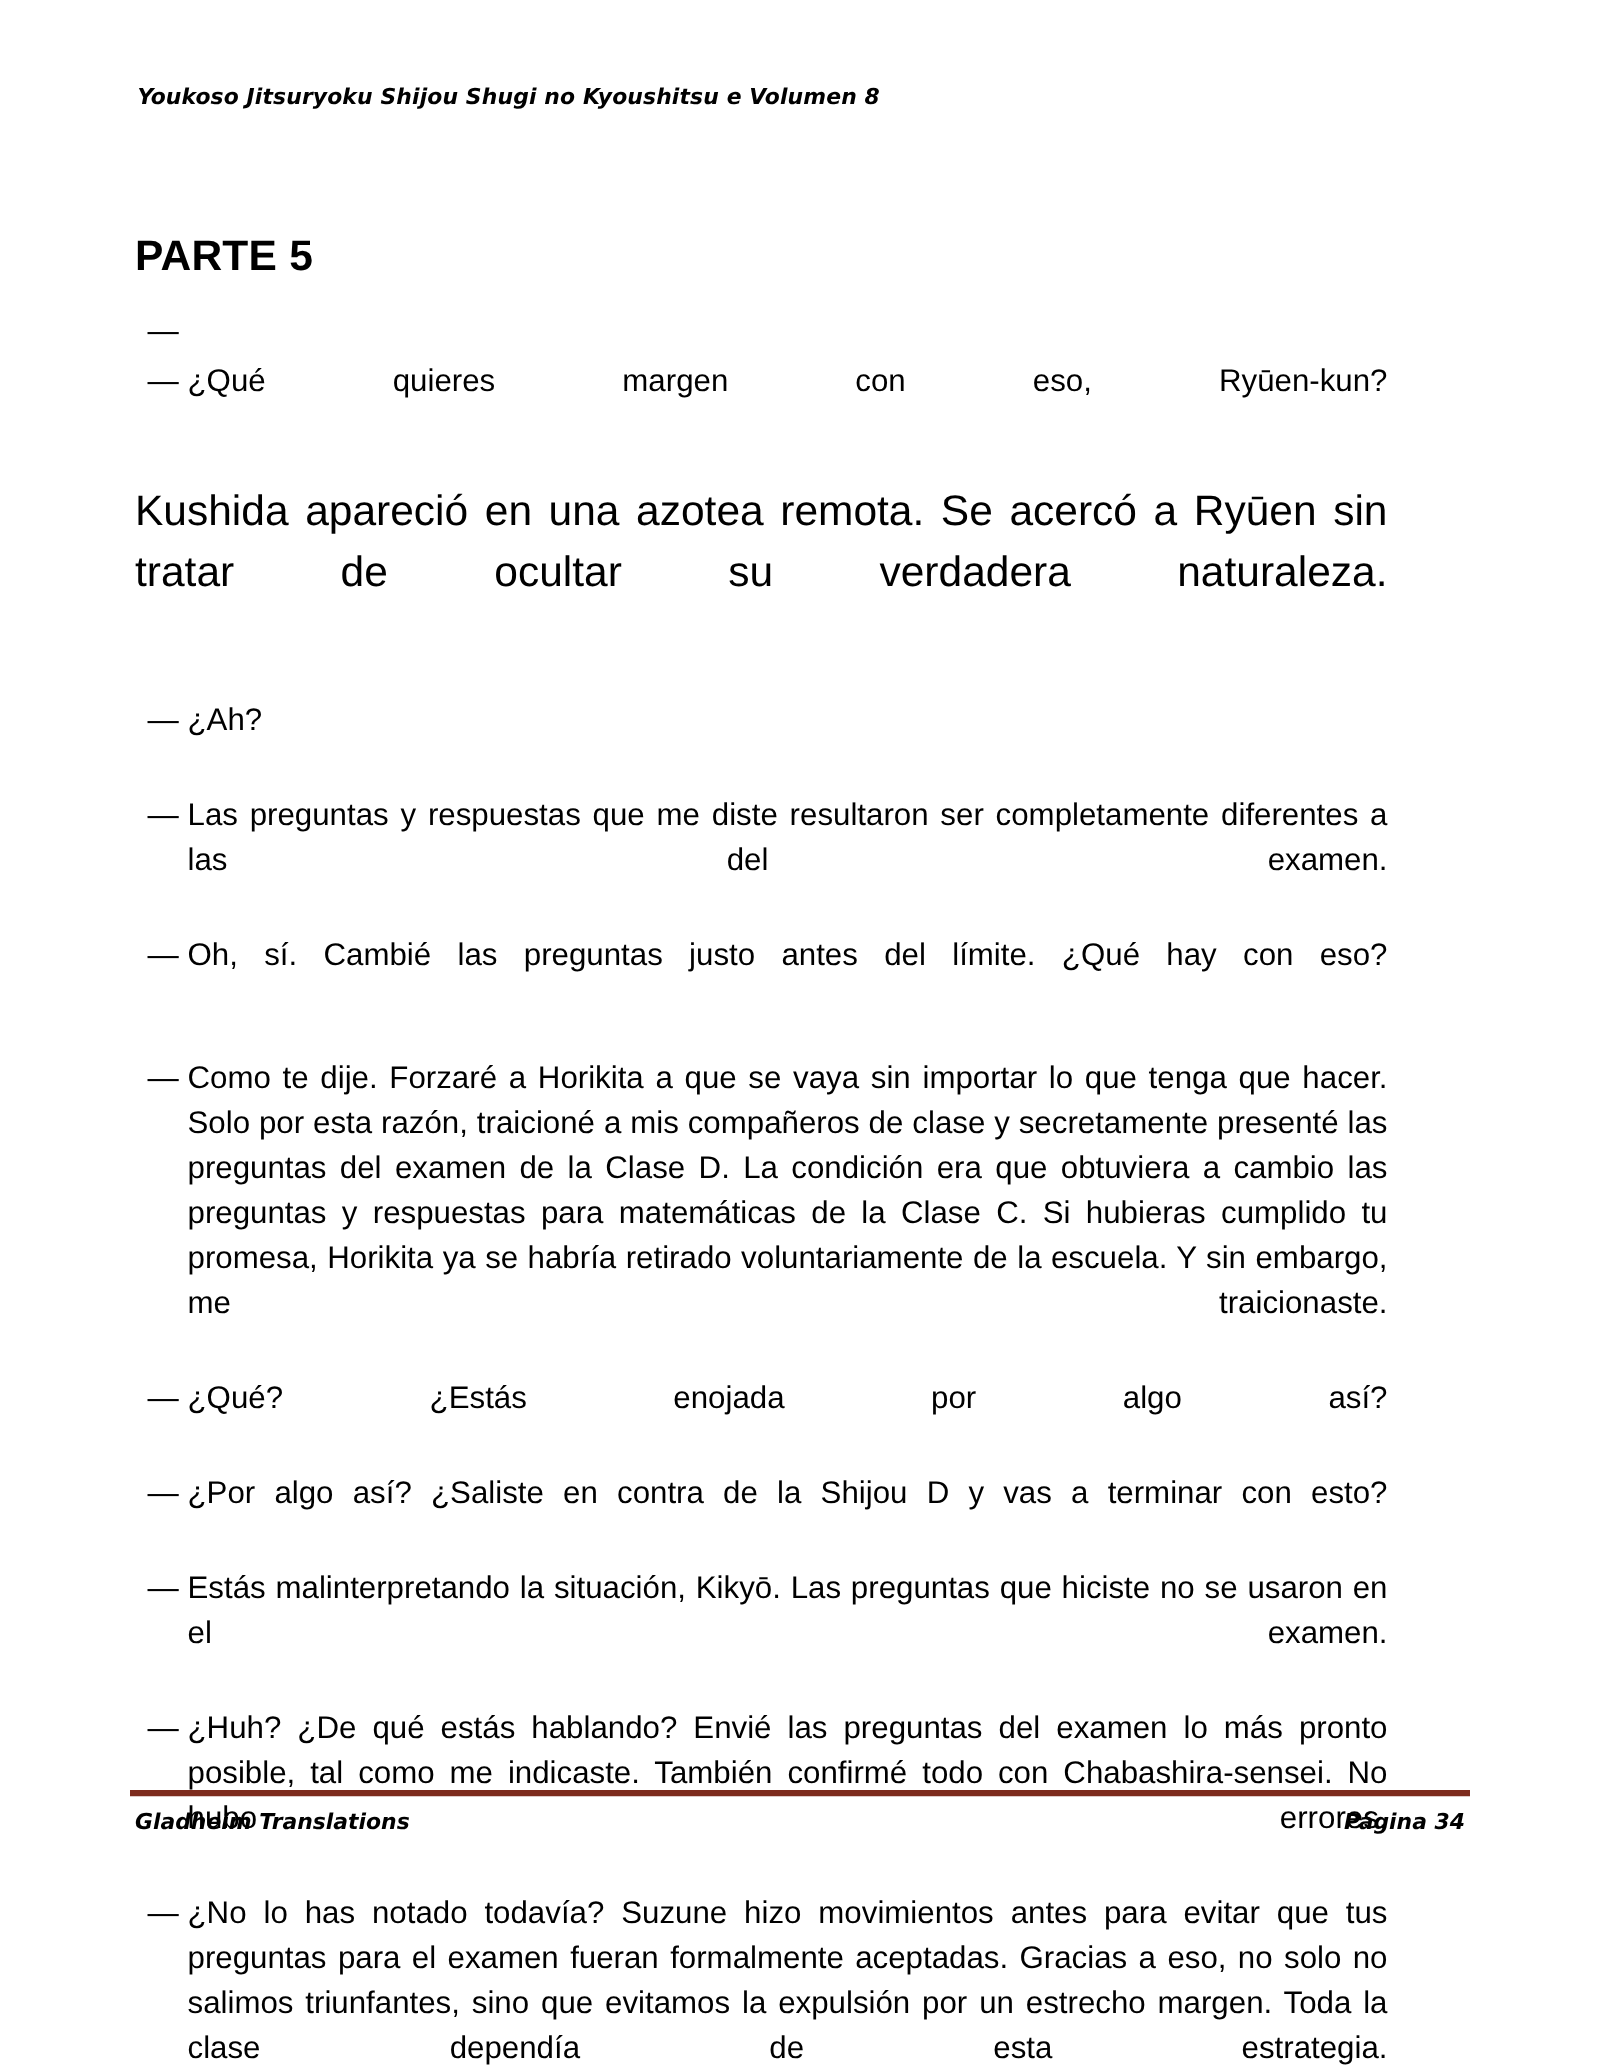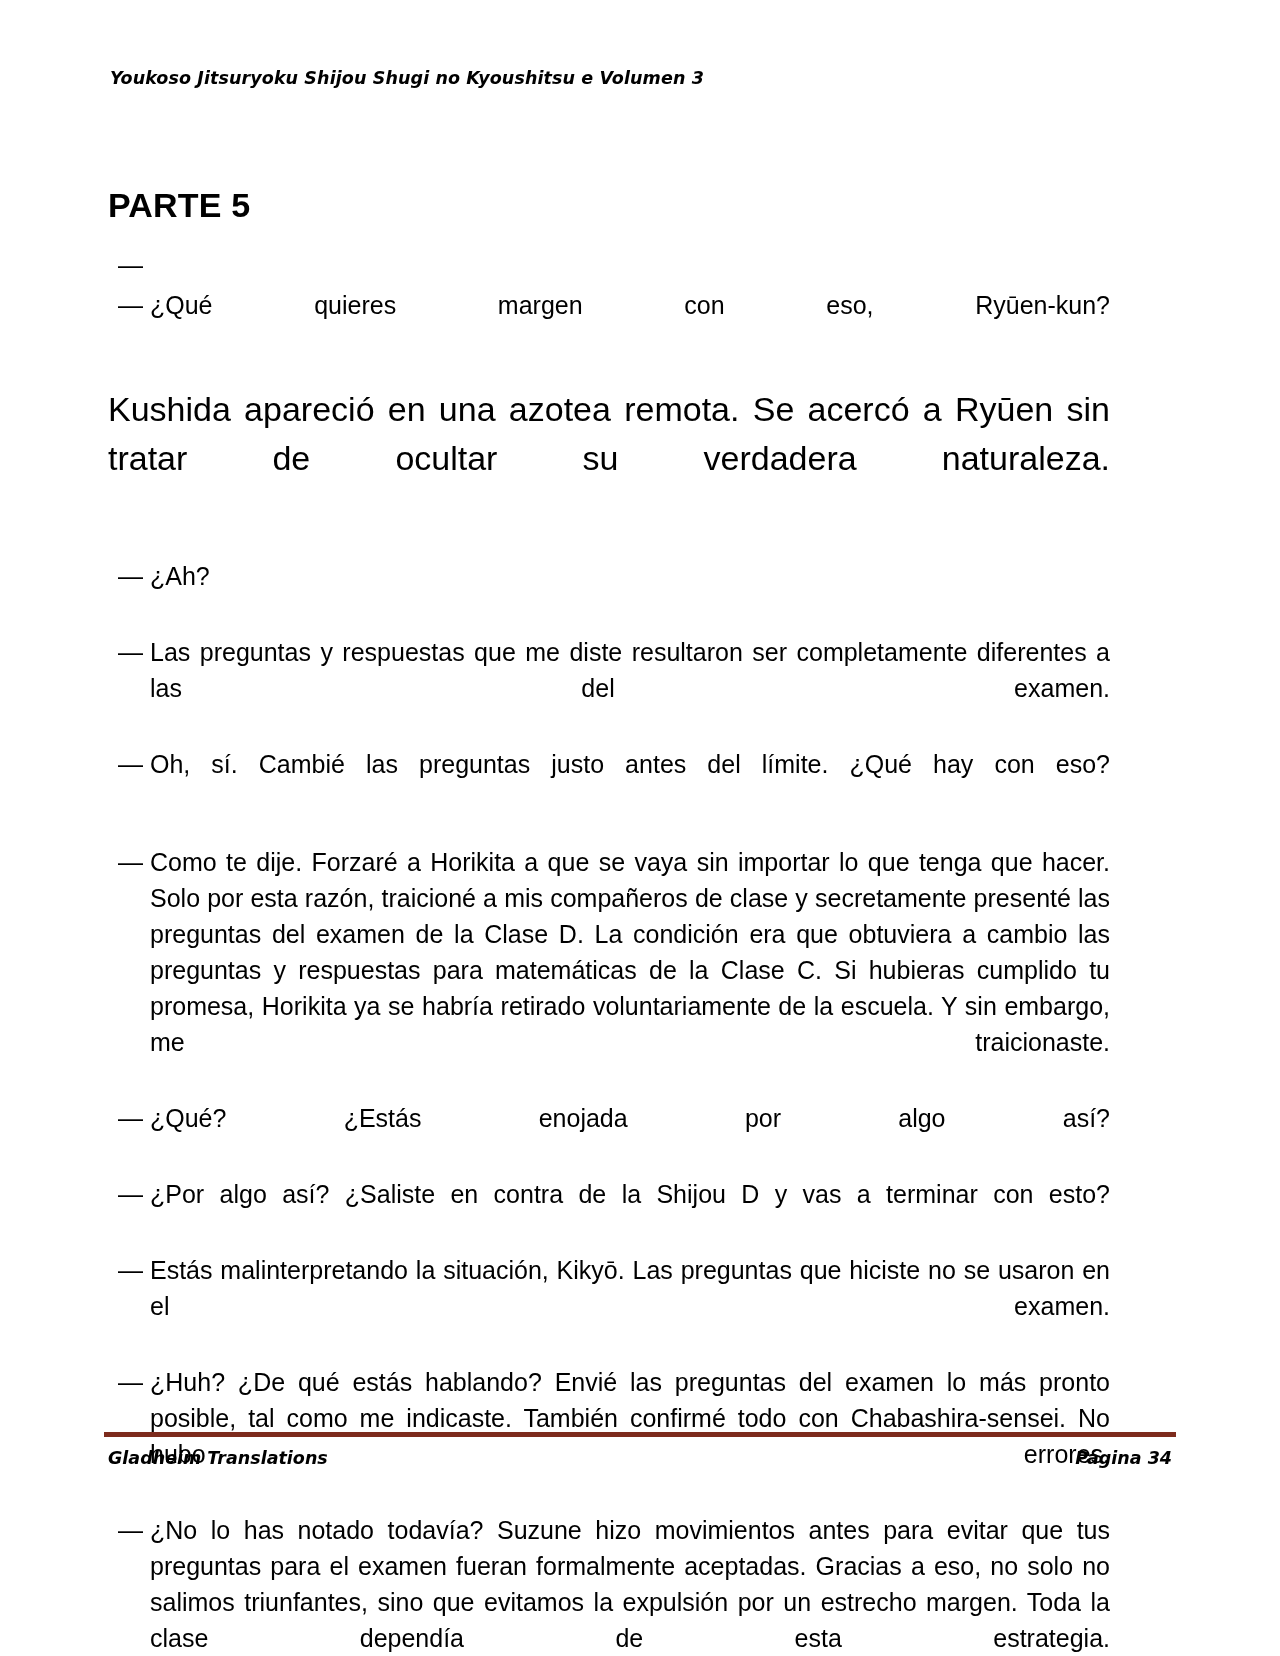--- a/index.html
+++ b/index.html
@@ -118,21 +118,21 @@
     font-weight: bold;
     font-style: italic;
     font-size: 17.5px;
   }
 </style>
 </head>
 <body>
 
 <div class="page">
 
-  <div class="page-header">Youkoso Jitsuryoku Shijou Shugi no Kyoushitsu e Volumen 3</div>
+  <div class="page-header">Youkoso Jitsuryoku Shijou Shugi no Kyoushitsu e Volumen 8</div>
 
   <div class="content">
     <h1 class="part-title">PARTE 5</h1>
     <div id="blocks">
         <div class="dialogue">
           <p class="line"><span class="dash">—</span></p>
           <p class="line"><span class="dash">—</span><span>¿Qué quieres margen con eso, Ryūen-kun?</span></p>
         </div>
         <p class="narration">Kushida apareció en una azotea remota. Se acercó a Ryūen sin tratar de ocultar su verdadera naturaleza.</p>
         <div class="dialogue">

